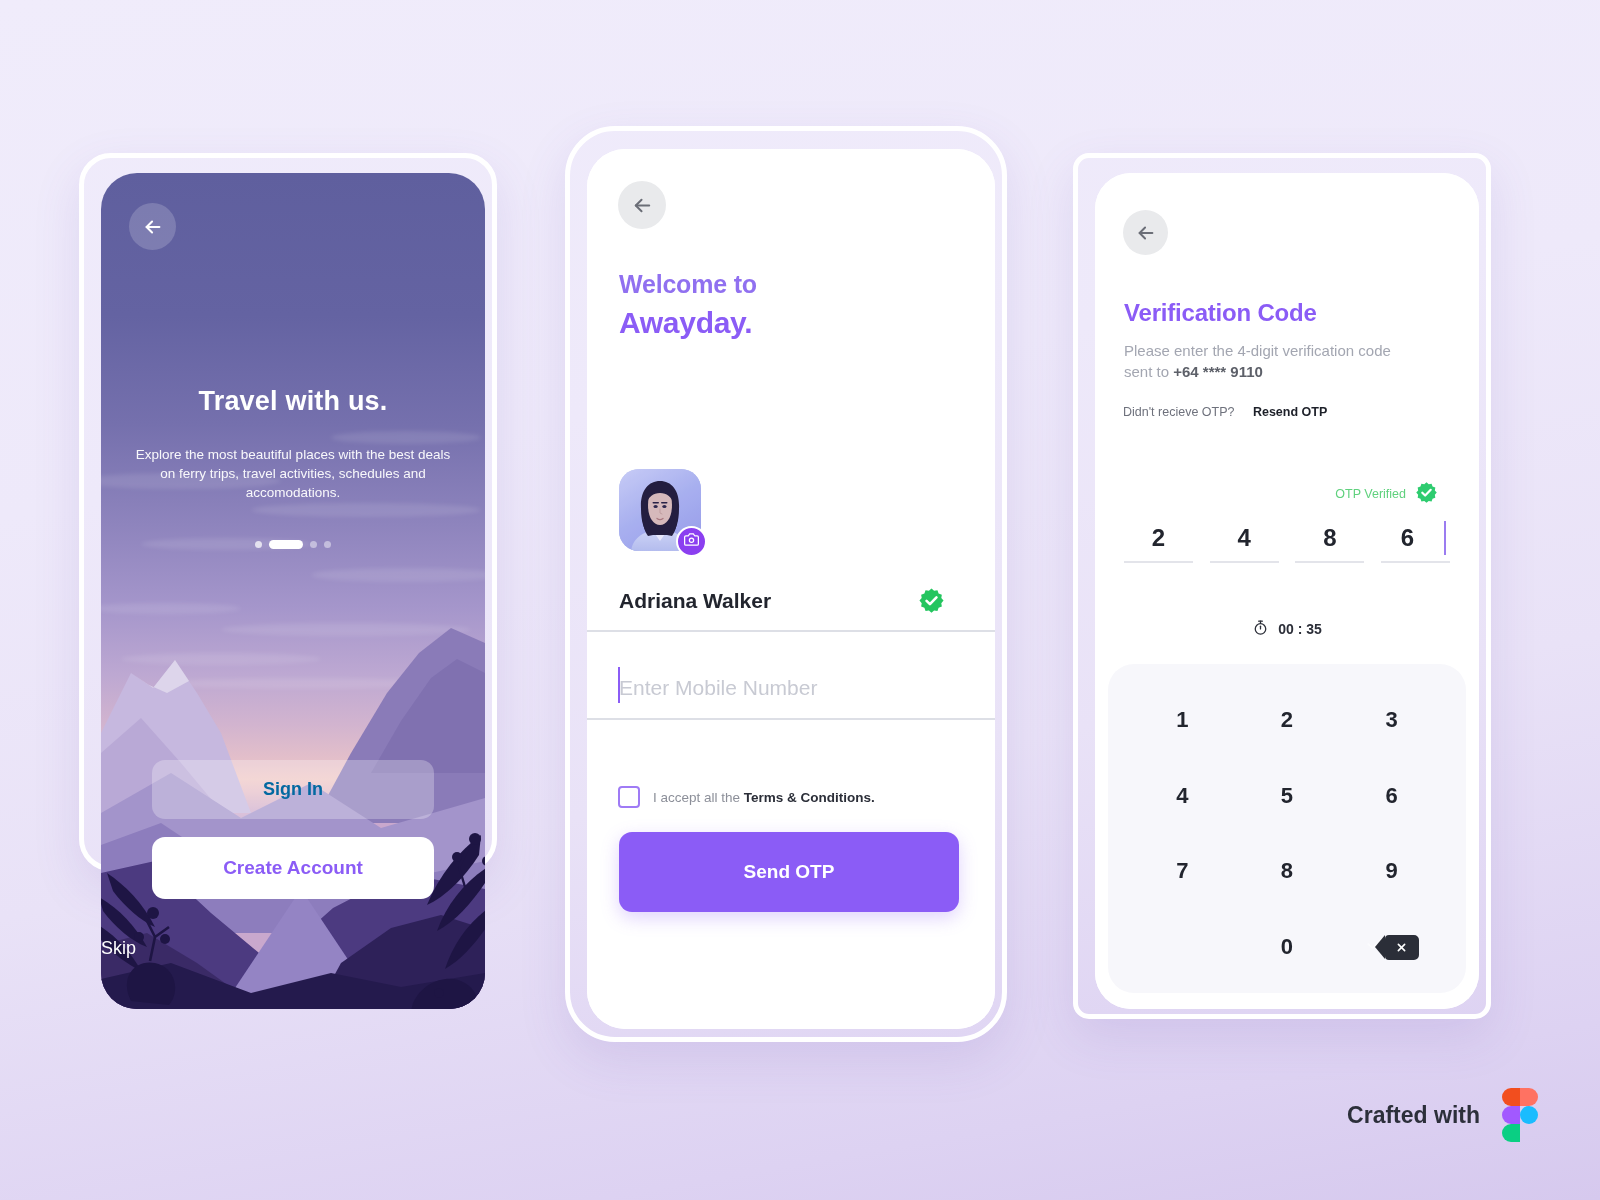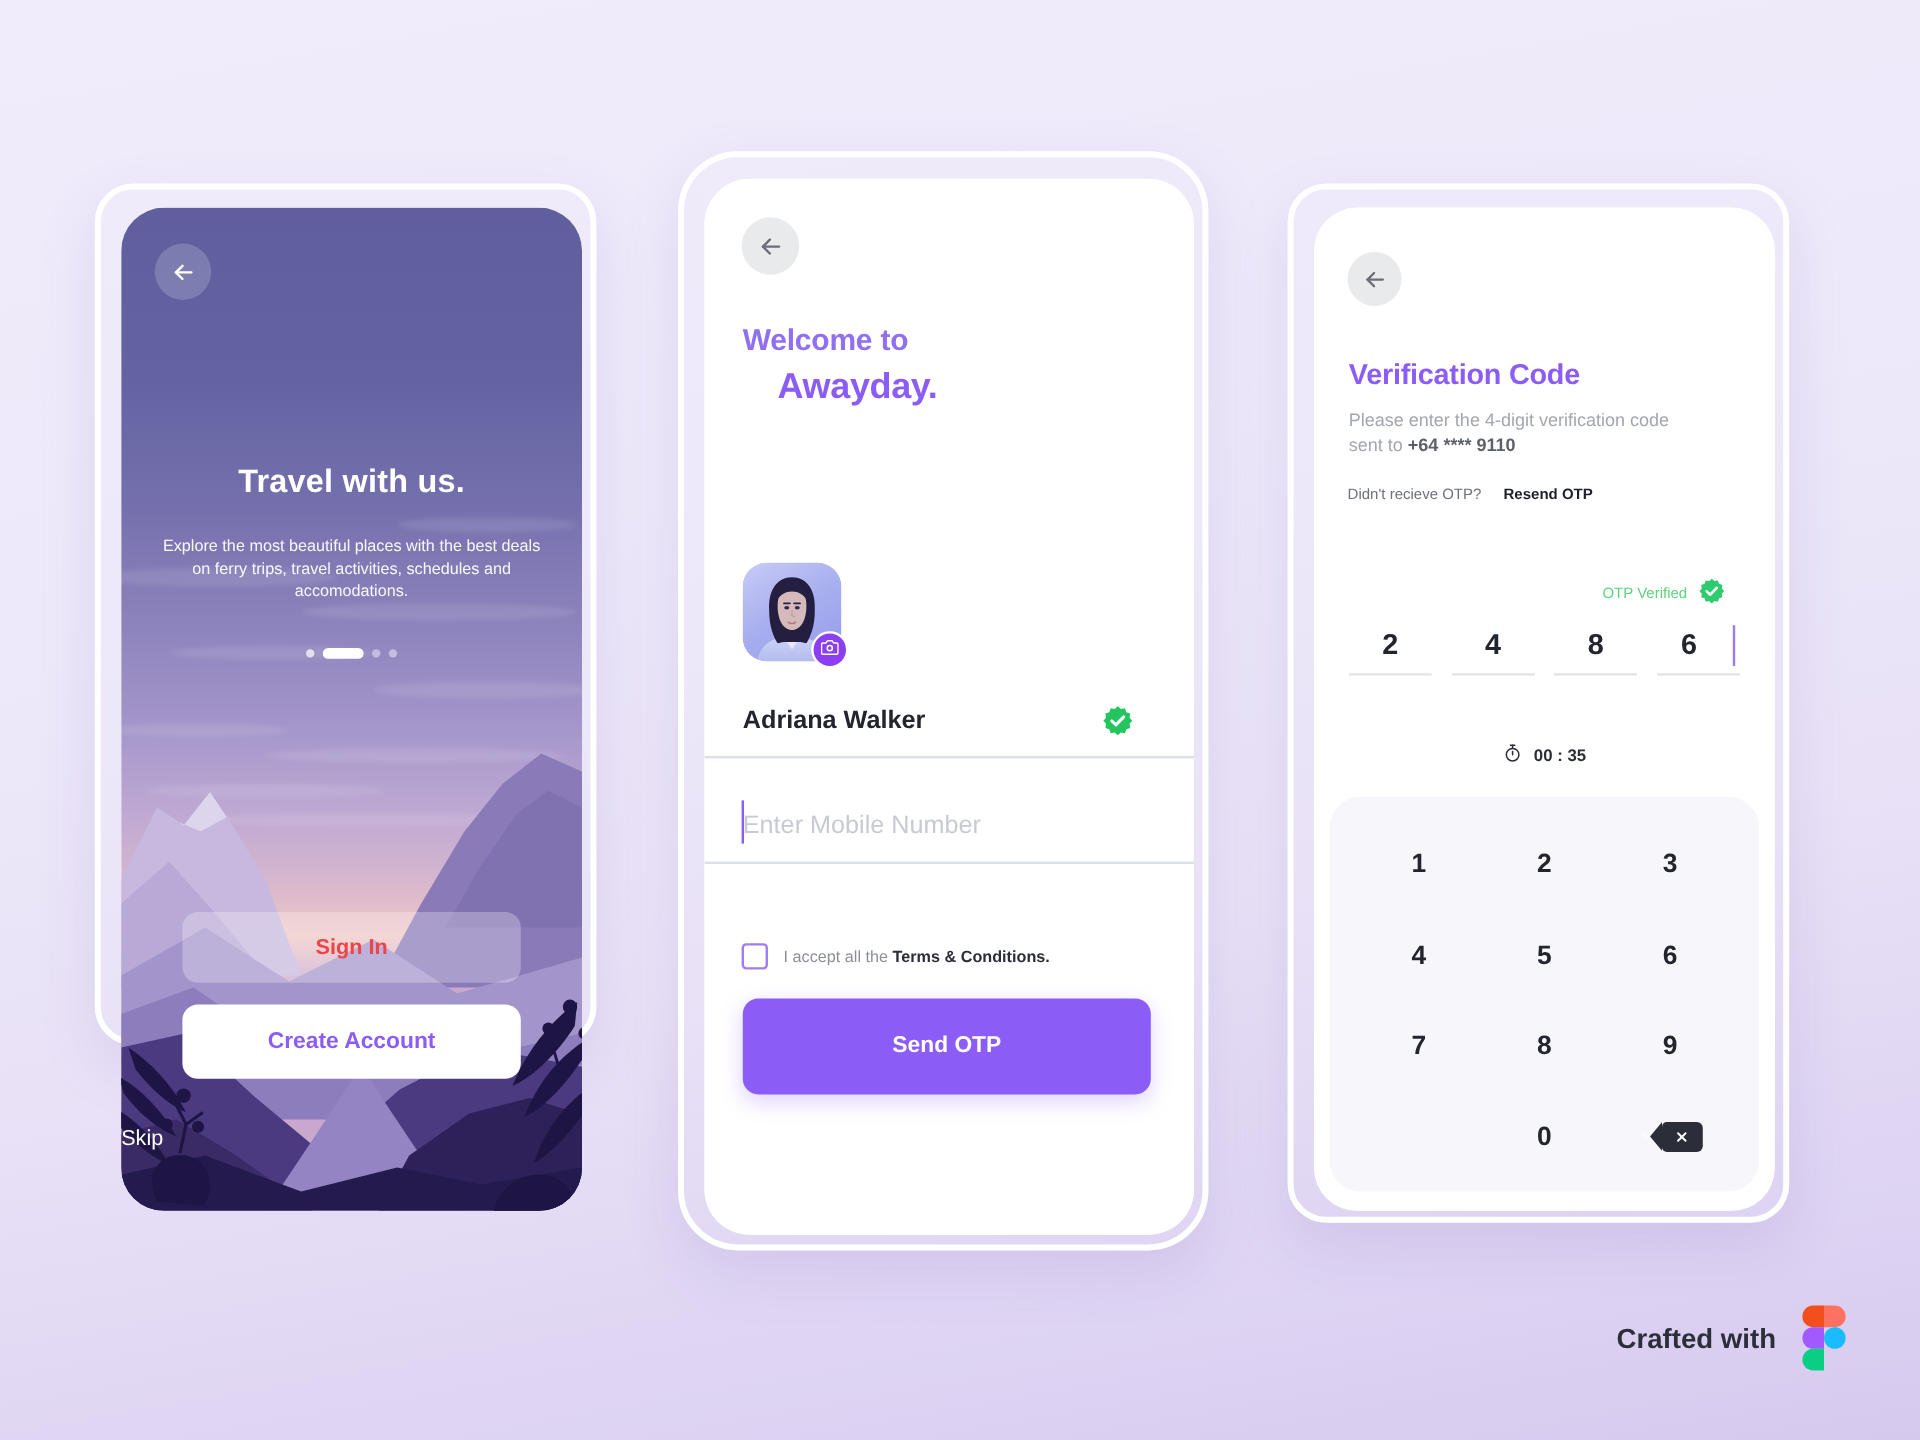--- a/index.html
+++ b/index.html
@@ -31,21 +31,21 @@
 
   
   #phone1 { left: 79px; top: 153px; width: 418px; height: 718px; border-radius: 32px; padding-left: 44px; }
   #phone1 .phone-screen { left: 17px; top: 15px; width: 384px; height: 836px; border-radius: 36px; }
 
   
   #phone2 { left: 565px; top: 126px; width: 442px; height: 916px; border-radius: 50px; }
   #phone2 .phone-screen { left: 17px; top: 18px; width: 408px; height: 880px; border-radius: 38px; }
 
   
-  #phone3 { left: 1073px; top: 153px; width: 418px; height: 866px; border-radius: 32px; }
+  #phone3 { left: 1073px; top: 153px; width: 418px; height: 866px; border-radius: 16px; }
   #phone3 .phone-screen { left: 17px; top: 15px; width: 384px; height: 836px; border-radius: 36px; }
 
   
   .back-btn {
     position: absolute;
     border-radius: 50%;
     display: flex;
     align-items: center;
     justify-content: center;
     cursor: pointer;
@@ -115,21 +115,21 @@
   .dot { width: 7px; height: 7px; border-radius: 4px; background: #ffffff; opacity: 0.72; }
   .dot.active { width: 34px; height: 9px; border-radius: 5px; opacity: 1; }
   .dot.dim { opacity: 0.45; }
 
   .btn-signin {
     position: absolute;
     left: 51px; width: 282px;
     top: 587px; height: 59px;
     border-radius: 13px;
     background: rgba(255,255,255,0.27);
-    color: #ef4444;
+    color: #0369a1;
     font-size: 18px;
     font-weight: bold;
     display: flex; align-items: center; justify-content: center;
     cursor: pointer;
   }
   .btn-create {
     position: absolute;
     left: 51px; width: 282px;
     top: 664px; height: 62px;
     border-radius: 13px;
@@ -151,21 +151,21 @@
 
   
   #screen2 { position: absolute; inset: 0; background: #ffffff; }
 
   .s2-welcome {
     position: absolute; left: 32px; top: 121px;
     color: #9070f0; font-size: 25px; font-weight: bold; letter-spacing: -0.2px;
   }
   .s2-brand {
     position: absolute; left: 32px; top: 157px;
-    color: #8b5cf6; font-size: 30px; font-weight: bold; letter-spacing: -0.3px; margin-left: 29px;
+    color: #8b5cf6; font-size: 30px; font-weight: bold; letter-spacing: -0.3px;
   }
   .s2-sub {
     position: absolute; left: 32px; top: 210px; width: 280px;
     color: #a0a3ae; font-size: 15px; line-height: 1.45;
   }
 
   .avatar-wrap { position: absolute; left: 32px; top: 320px; width: 86px; height: 86px; }
   .avatar {
     width: 82px; height: 82px; border-radius: 20px; overflow: hidden;
     background: linear-gradient(150deg, #c6cdf3 0%, #aeb9ee 45%, #b9aef0 100%);

